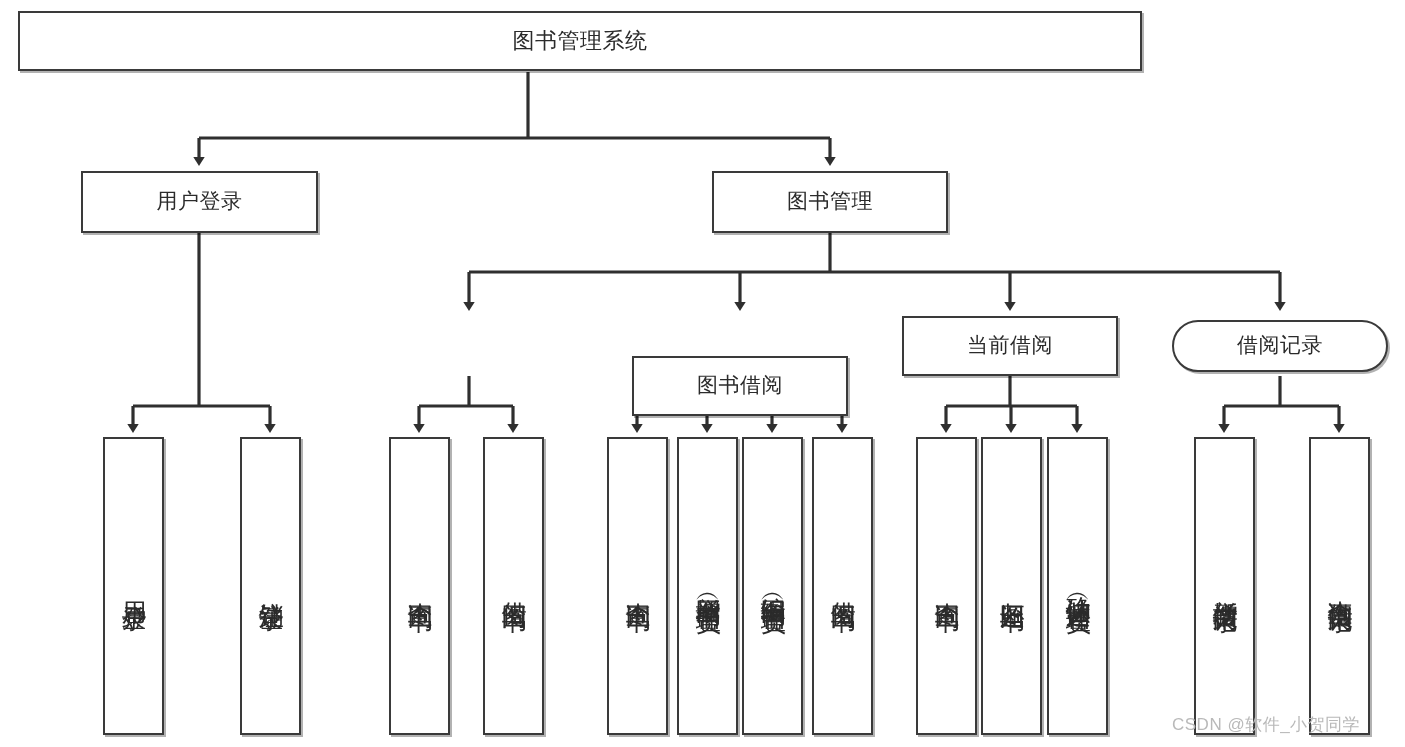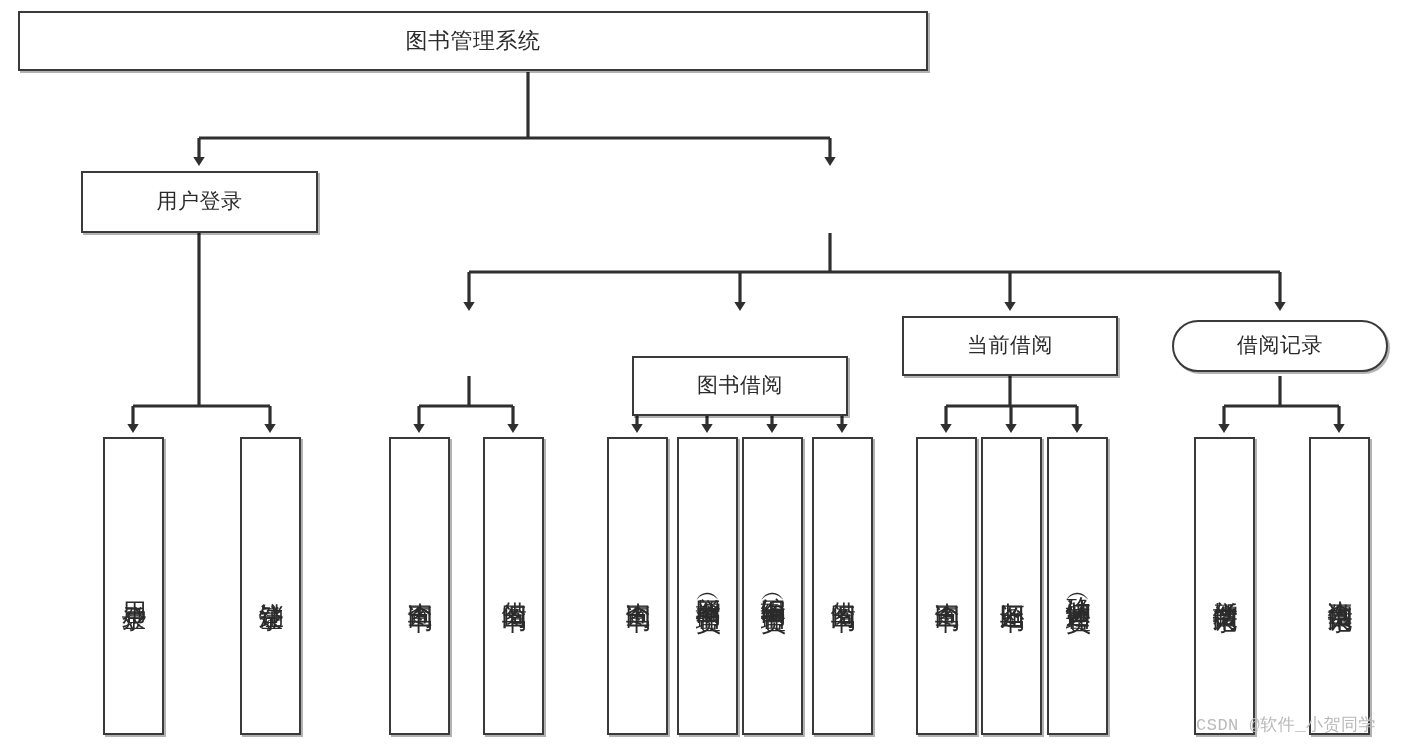--- a/index.html
+++ b/index.html
@@ -56,28 +56,28 @@
     writing-mode: vertical-rl;
     text-orientation: upright;
     font-size: 25px;
     line-height: 1.06;
     letter-spacing: 2px;
     white-space: nowrap;
     max-height: 280px;
   }
   .watermark {
     position: absolute;
-    left: 1196px;
+    left: 1172px;
     top: 713px;
     font-size: 17px;
     color: #b9b9b9;
     letter-spacing: 0.5px;
     z-index: 5;
     white-space: nowrap;
-    font-family: Liberation Mono, monospace;
+    font-family: Liberation Sans, sans-serif;
   }
 </style>
 </head>
 <body>
 
 <div id="canvas">
 
   <svg id="edges" viewBox="0 0 1405 747" xmlns="http://www.w3.org/2000/svg">
     <defs>
       <marker id="arrow" markerWidth="10" markerHeight="12" refX="1.5" refY="6" orient="auto" markerUnits="userSpaceOnUse">
@@ -121,26 +121,29 @@
       <path d="M1011,406 L1011,425" marker-end="url(#arrow)"></path>
       <path d="M1077,406 L1077,425" marker-end="url(#arrow)"></path>
 
       <path d="M1280,376 L1280,406"></path>
       <path d="M1224,406 L1339,406"></path>
       <path d="M1224,406 L1224,425" marker-end="url(#arrow)"></path>
       <path d="M1339,406 L1339,425" marker-end="url(#arrow)"></path>
     </g>
   </svg>
 
-  <div class="node root horiz" style="left:18px; top:11px; width:910px; height:60px;">
+  <div class="node root horiz" style="left:18px; top:11px; width:1124px; height:60px;">
     <span class="label">图书管理系统</span>
   </div>
 
   <div class="node horiz" style="left:81px; top:171px; width:237px; height:62px;">
     <span class="label">用户登录</span>
+  </div>
+  <div class="node horiz" style="left:712px; top:171px; width:236px; height:62px;">
+    <span class="label">图书管理</span>
   </div>
 
   <div class="node horiz" style="left:632px; top:316px; width:216px; height:60px;margin-top:40px;">
     <span class="label">图书借阅</span>
   </div>
   <div class="node horiz" style="left:902px; top:316px; width:216px; height:60px;">
     <span class="label">当前借阅</span>
   </div>
   <div class="node horiz" style="left:1172px; top:320px; width:216px; height:52px;border-radius:27px;">
     <span class="label">借阅记录</span>

